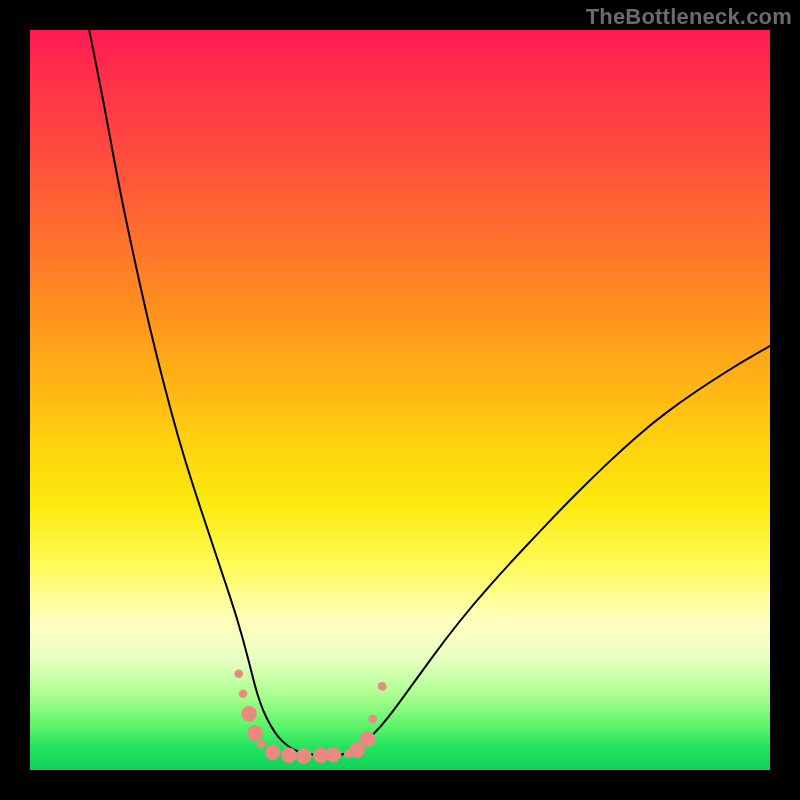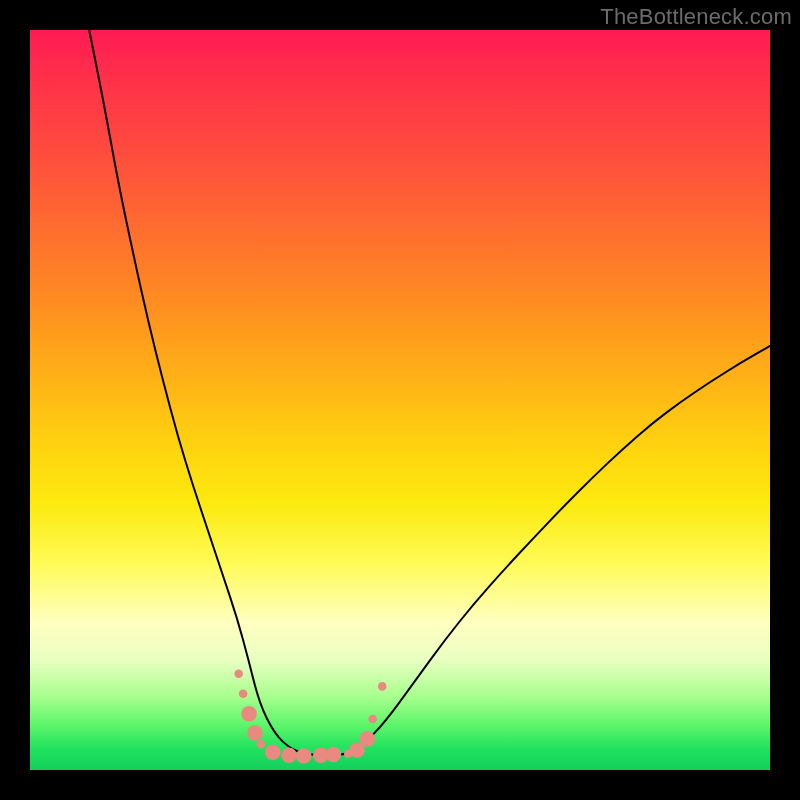--- a/index.html
+++ b/index.html
@@ -44,21 +44,21 @@
       #12cf5c 100%
     );
   }
   .watermark {
     position: absolute;
     top: 4px;
     right: 8px;
     color: #6b6b6b;
     font-size: 22px;
     letter-spacing: 0.2px;
-    font-weight: 400;
+    font-weight: 700;
     margin-left: 30px;
   }
   svg.overlay {
     position: absolute;
     left: 30px;
     top: 30px;
     width: 740px;
     height: 740px;
     overflow: visible;
   }

